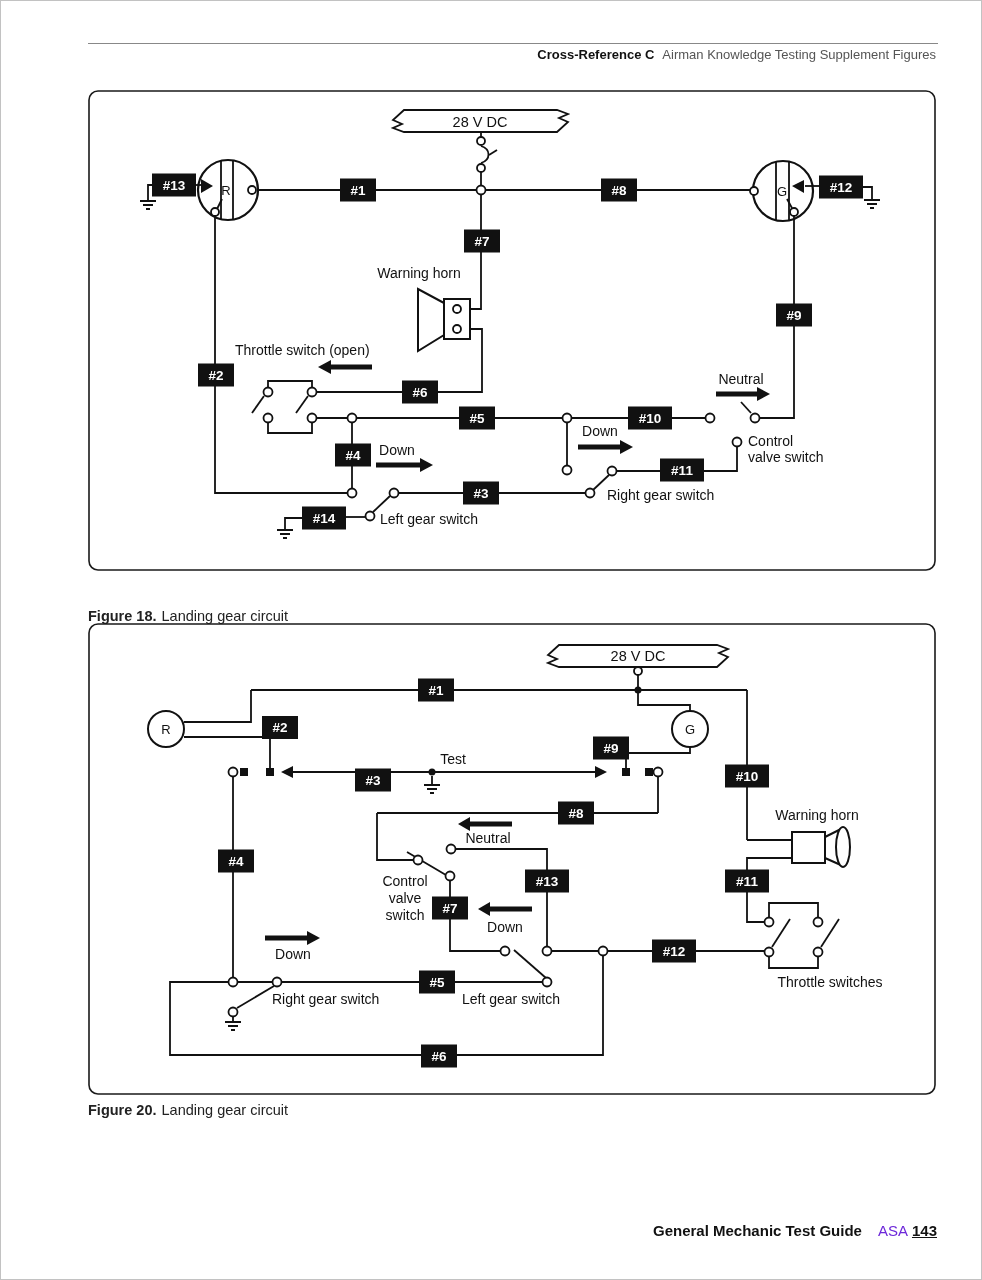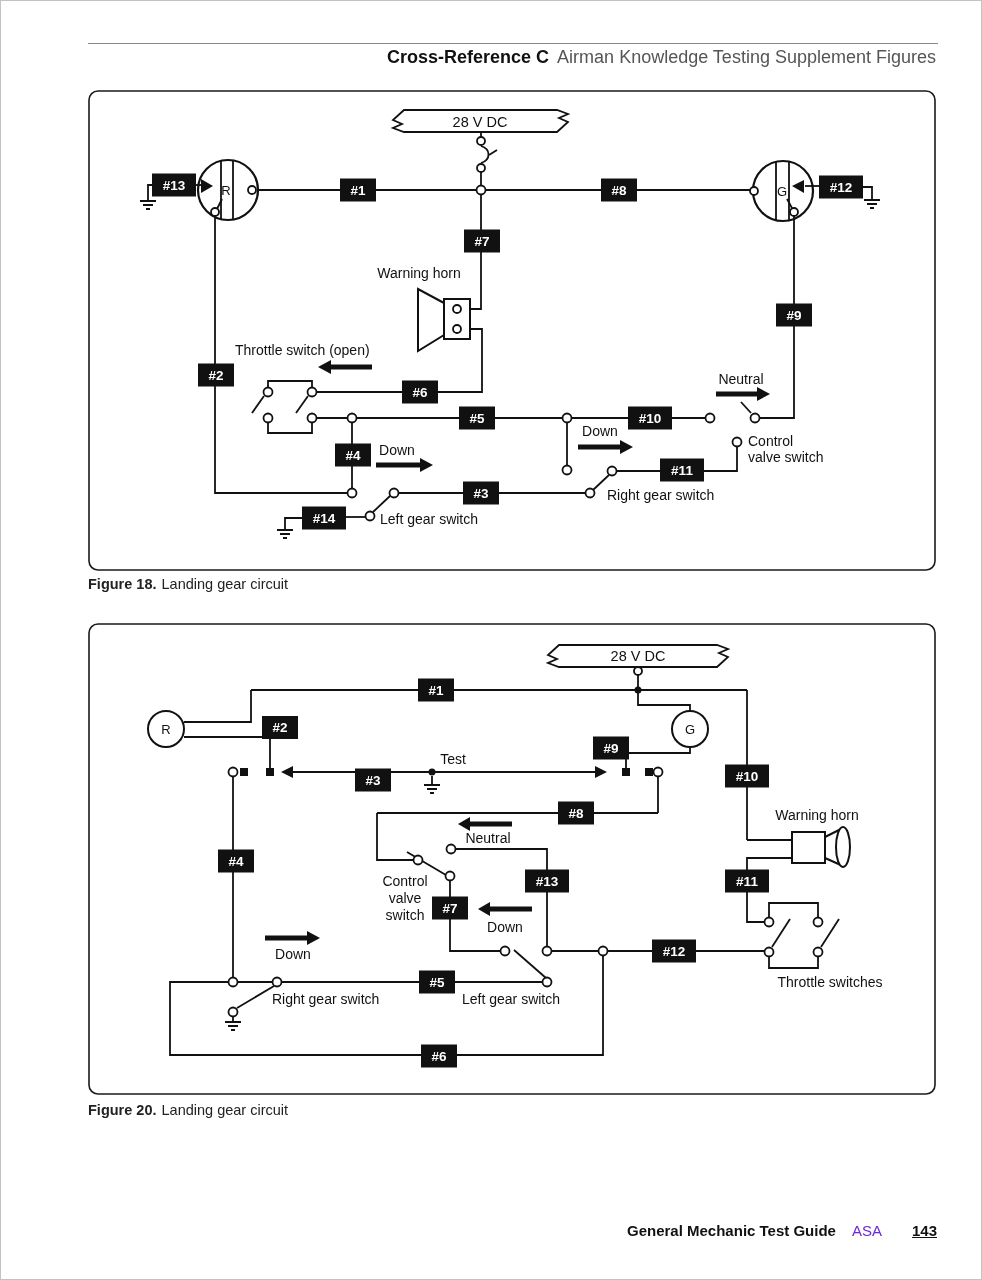--- a/index.html
+++ b/index.html
@@ -2,28 +2,28 @@
 <html><head>
 <meta charset="utf-8">
 <style>
   html,body{margin:0;padding:0;background:#e8e8e8;}
   .page{
     position:relative;width:982px;height:1280px;background:#ffffff;
     font-family:"Liberation Sans", sans-serif;color:#111;overflow:hidden;
     box-shadow:inset 0 0 0 1px #c2c2c2;
   }
   .hdr-rule{position:absolute;left:88px;top:43px;width:850px;height:0;border-top:1px solid #888;}
-  .hdr-text{position:absolute;left:88px;top:47px;width:848px;text-align:right;font-size:18px;color:#555;}
+  .hdr-text{position:absolute;left:88px;top:47px;width:848px;text-align:right;font-size:13px;color:#555;}
   .hdr-text .sec{font-weight:bold;color:#111;margin-right:8px;}
   .fig-caption{position:absolute;font-size:14.5px;color:#222;}
   .fig-caption .cap-label{font-weight:bold;margin-right:5px;}
   .footer{position:absolute;left:88px;top:1222px;width:849px;text-align:right;font-size:15px;color:#111;}
   .footer .book{font-weight:bold;}
   .footer .pub{margin-left:16px;color:#6d28d9;}
-  .footer .pg{margin-left:30px;font-weight:bold;text-decoration:underline;}
+  .footer .pg{margin-left:4px;font-weight:bold;text-decoration:underline;}
   svg{position:absolute;}
   svg text{font-family:"Liberation Sans", sans-serif;}
   .ann{font-size:14px;fill:#111;}
   .wlabel{font-size:13.5px;font-weight:bold;fill:#ffffff;text-anchor:middle;}
   .lamp-letter{font-size:13px;fill:#111;text-anchor:middle;}
   .banner-text{font-size:14.5px;fill:#111;text-anchor:middle;}
 </style>
 </head>
 <body>
 
@@ -206,21 +206,21 @@
     <text class="ann" x="235" y="355">Throttle switch (open)</text>
     <text class="ann" x="397" y="455" text-anchor="middle">Down</text>
     <text class="ann" x="600" y="436" text-anchor="middle">Down</text>
     <text class="ann" x="741" y="384" text-anchor="middle">Neutral</text>
     <text class="ann" x="748" y="446">Control</text>
     <text class="ann" x="748" y="462">valve switch</text>
     <text class="ann" x="607" y="500">Right gear switch</text>
     <text class="ann" x="380" y="524">Left gear switch</text>
   </svg>
 
-  <div class="fig-caption" style="left:88px;top:576px;">
+  <div class="fig-caption" style="left:88px;top:608px;">
     <span class="cap-label">Figure 18.</span><span>Landing gear circuit</span>
   </div>
 
   <svg width="849" height="474" viewBox="88 622 849 474" style="left:88px;top:622px;">
     <rect x="89" y="624" width="846" height="470" rx="9" fill="#ffffff" stroke="#1a1a1a" stroke-width="1.6"></rect>
 
     <g stroke="#111" stroke-width="1.8" fill="none">
       <path d="M638,675 V690"></path>
       <path d="M251,690 H747"></path>
       <path d="M184,722 H251 V690"></path>

